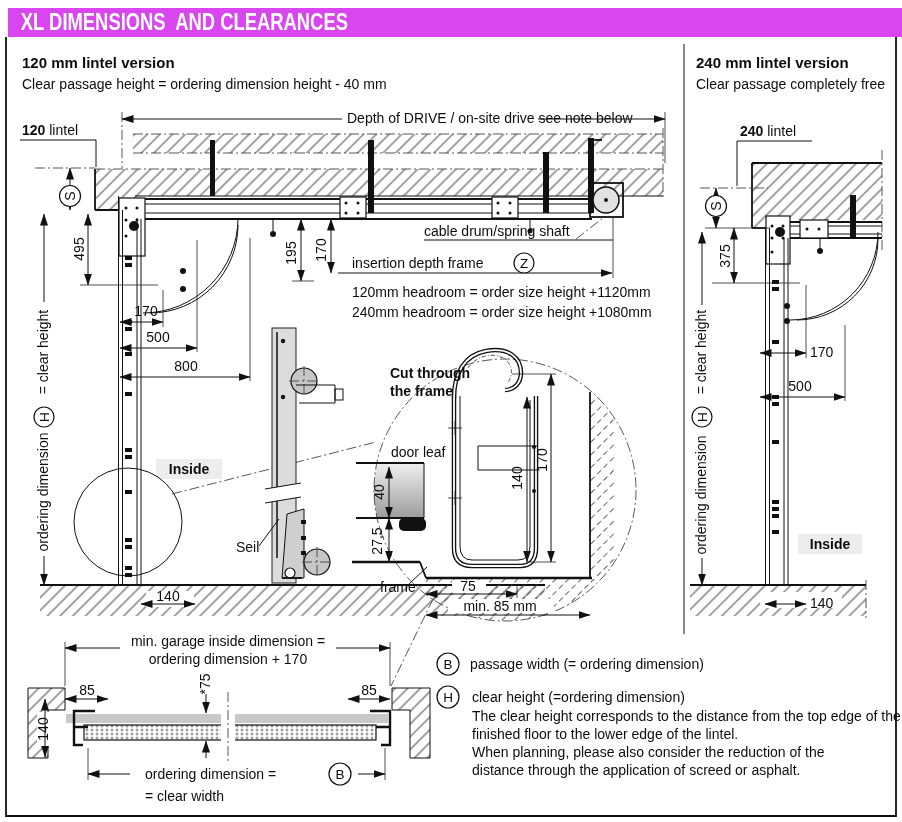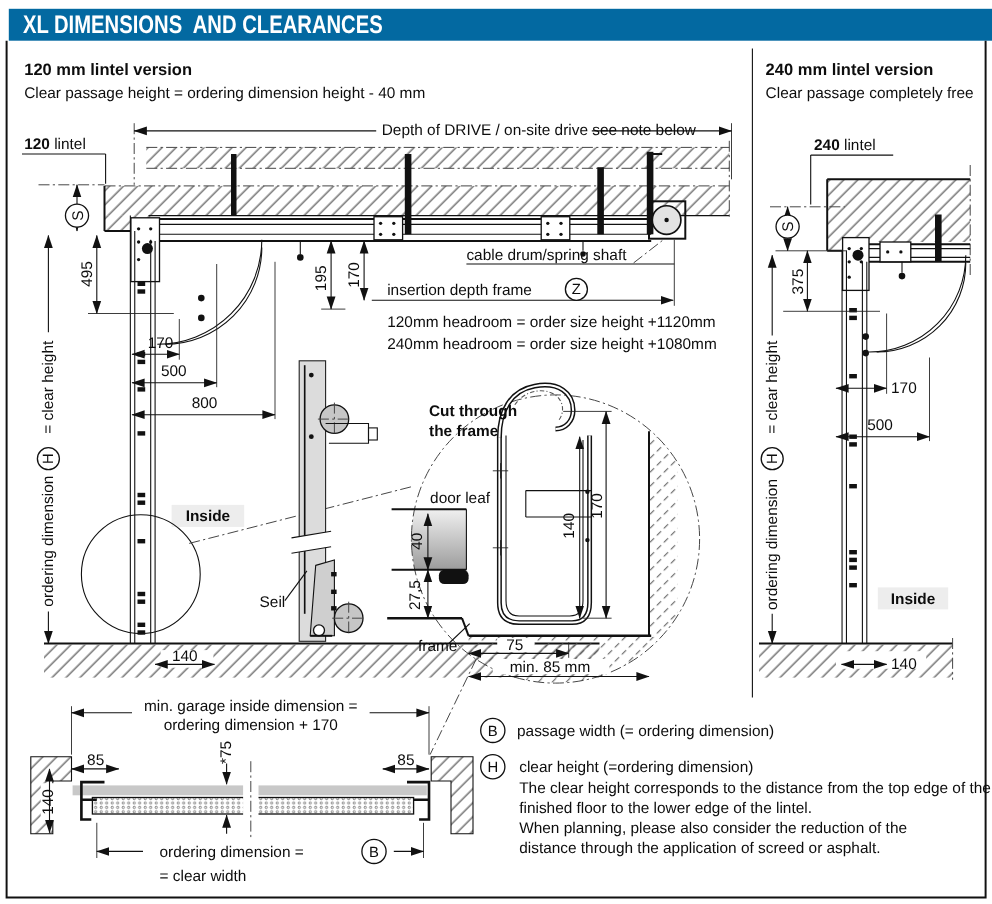--- a/index.html
+++ b/index.html
@@ -23,21 +23,21 @@
   .dd{stroke:#444;stroke-width:0.9;stroke-dasharray:10 3 2 3;fill:none;}
   .ext{stroke:#222;stroke-width:0.8;fill:none;}
   .dim{stroke:#111;stroke-width:1;fill:none;}
   .wb{fill:#ffffff;stroke:none;}
   .sym{stroke:#111;stroke-width:1.2;fill:#fff;}
   .blk{fill:#111;stroke:none;}
 </style>
 </head>
 <body>
 
-<div id="headerbar" style="background: #0369a1;">
+<div id="headerbar" style="background: #d946ef;">
   <span class="ttl">XL DIMENSIONS  AND CLEARANCES</span>
 </div>
 
 <svg width="902" height="822" viewBox="0 0 902 822">
   <defs>
     <pattern id="hatch" width="9" height="9" patternUnits="userSpaceOnUse" patternTransform="rotate(45)">
       <line x1="1" y1="0" x2="1" y2="9" stroke="#444" stroke-width="1"></line>
     </pattern>
     <pattern id="dothatch" width="9" height="9" patternUnits="userSpaceOnUse" patternTransform="rotate(45)">
       <line x1="1.5" y1="0" x2="1.5" y2="9" stroke="#555" stroke-width="0.9" stroke-dasharray="3 3.5"></line>

